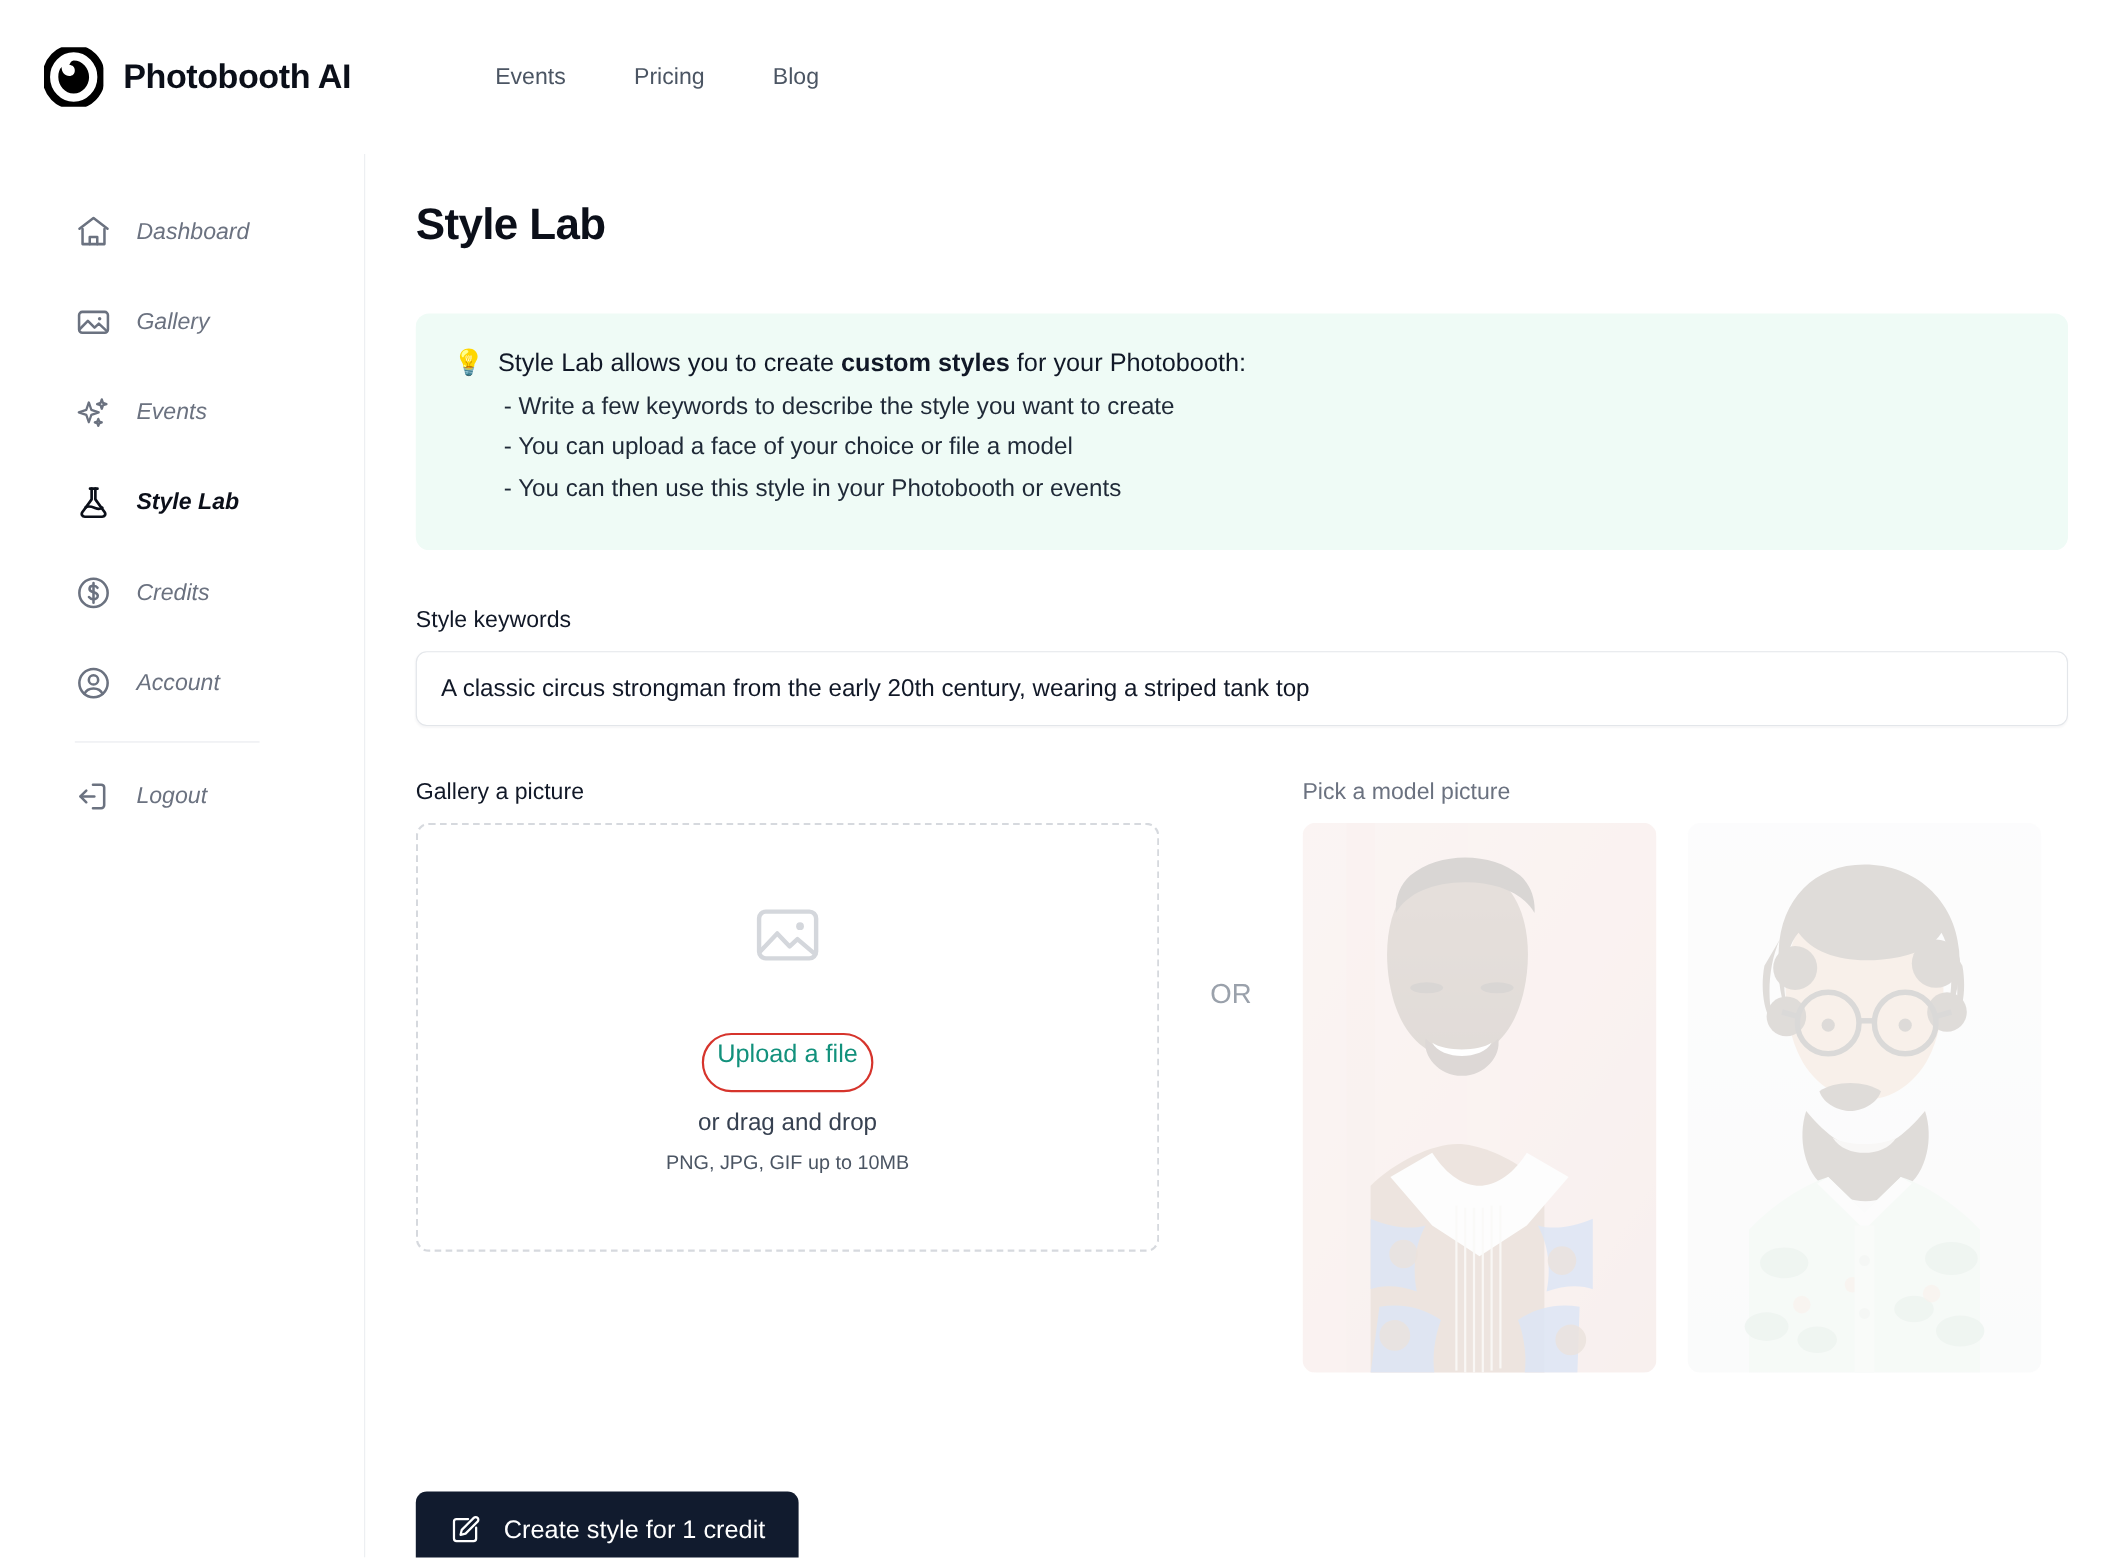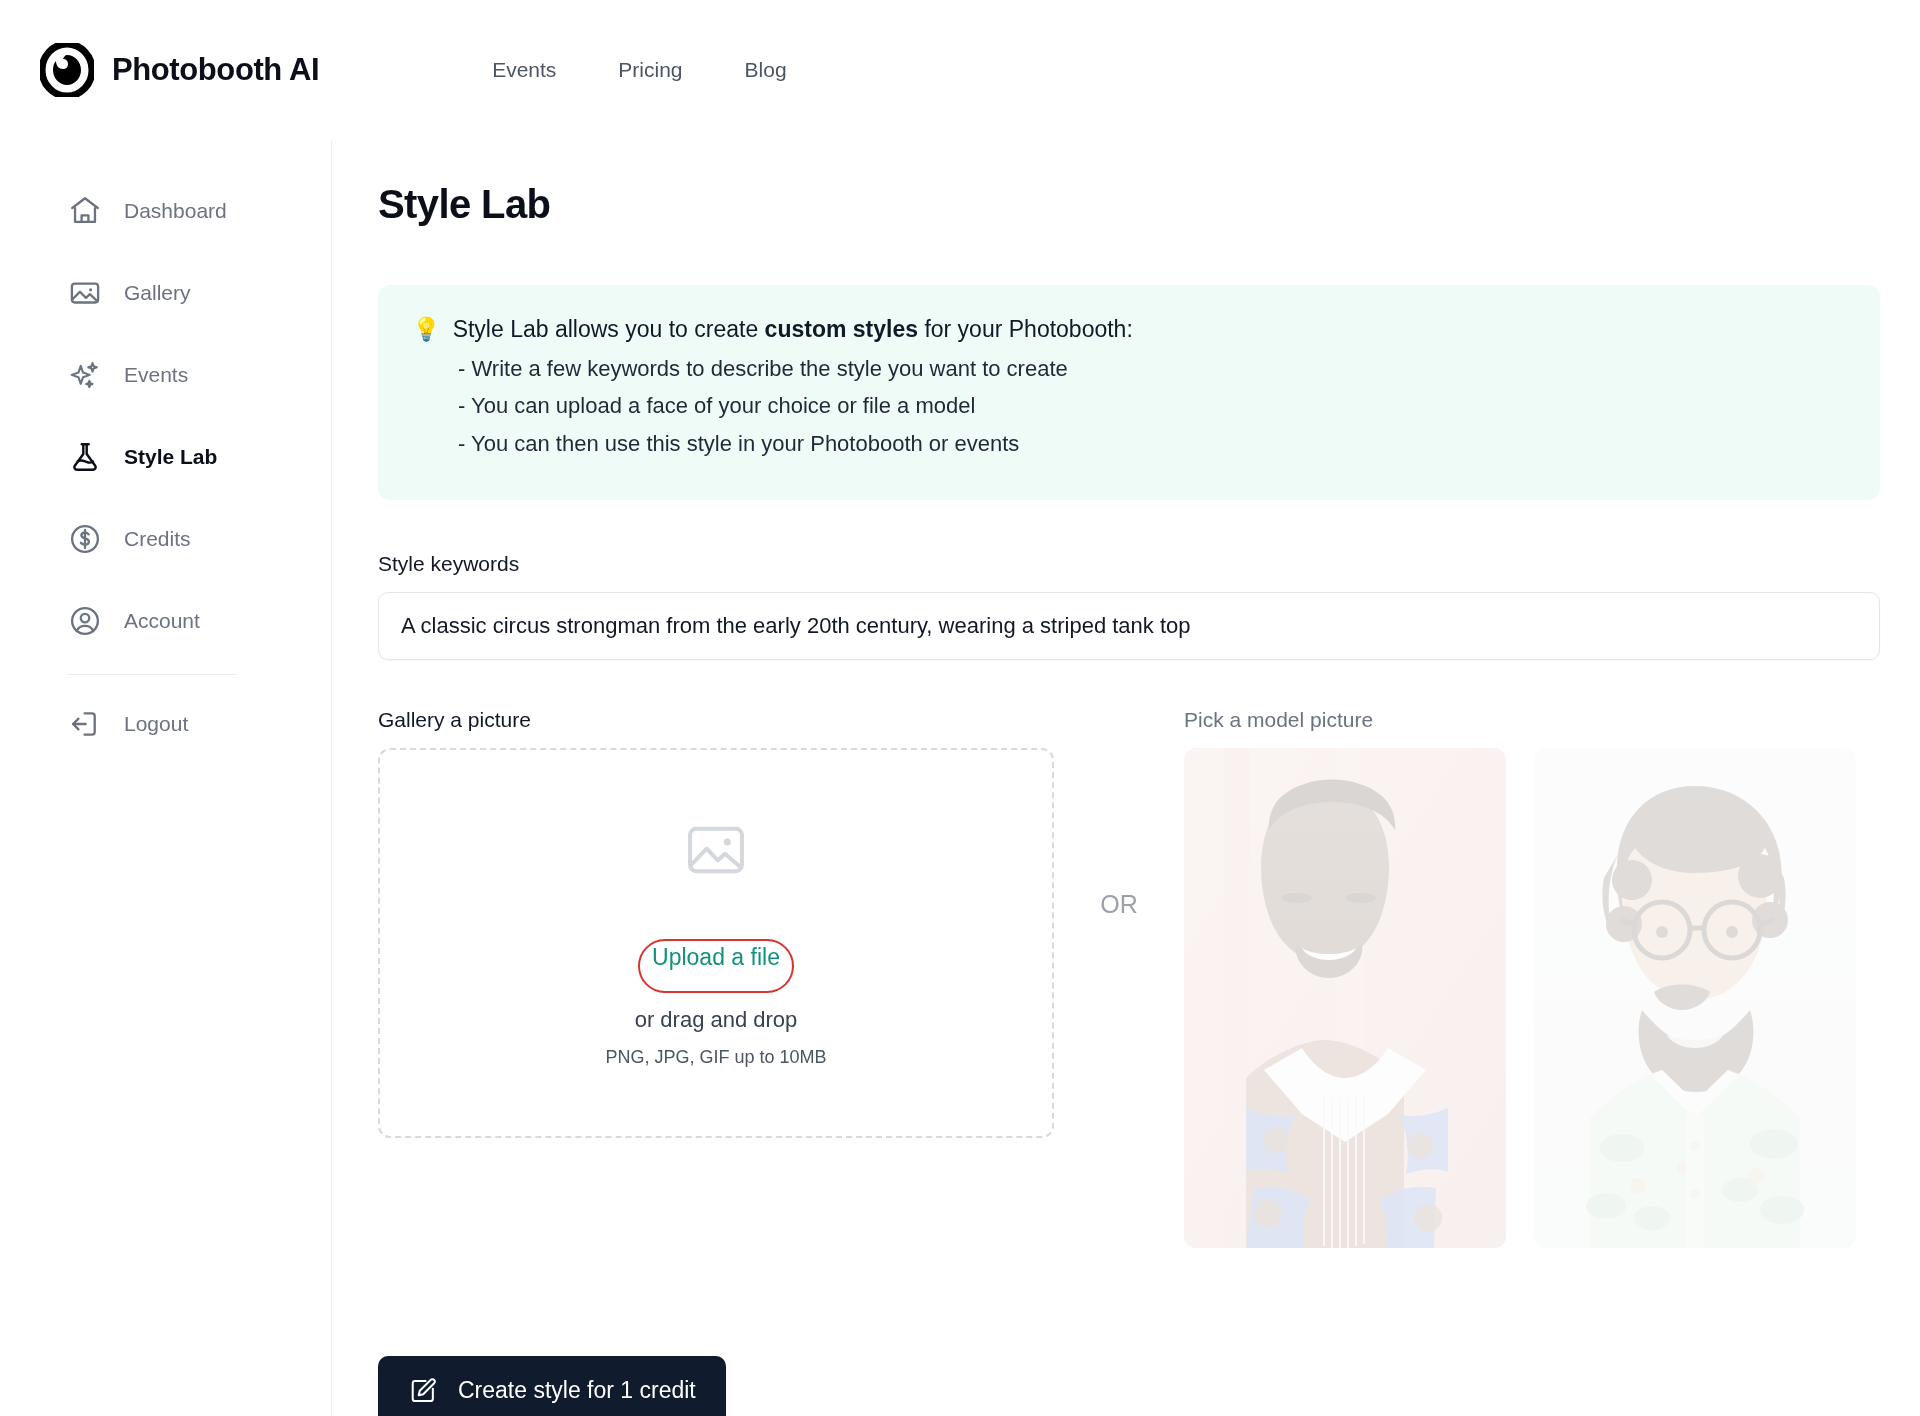--- a/index.html
+++ b/index.html
@@ -14,21 +14,20 @@
   }
 
   
   .header {
     height: 140px;
     display: flex;
     align-items: center;
     padding: 0 36px 0 40px;
     background: #ffffff;
     position: relative;
-    gap: 42px;
   }
   .brand {
     display: flex;
     align-items: center;
     gap: 18px;
     cursor: pointer;
   }
   .brand-logo {
     width: 54px;
     height: 54px;
@@ -96,20 +95,21 @@
   .layout {
     display: flex;
     align-items: stretch;
     height: 1276px;
   }
   .sidebar {
     width: 332px;
     flex: 0 0 332px;
     padding: 42px 0 4px 68px;
     border-right: 1px solid #eceef1;
+    font-style: italic;
   }
   .side-item {
     display: flex;
     align-items: center;
     gap: 22px;
     height: 58px;
     margin-bottom: 24px;
     cursor: pointer;
   }
   .side-icon {

